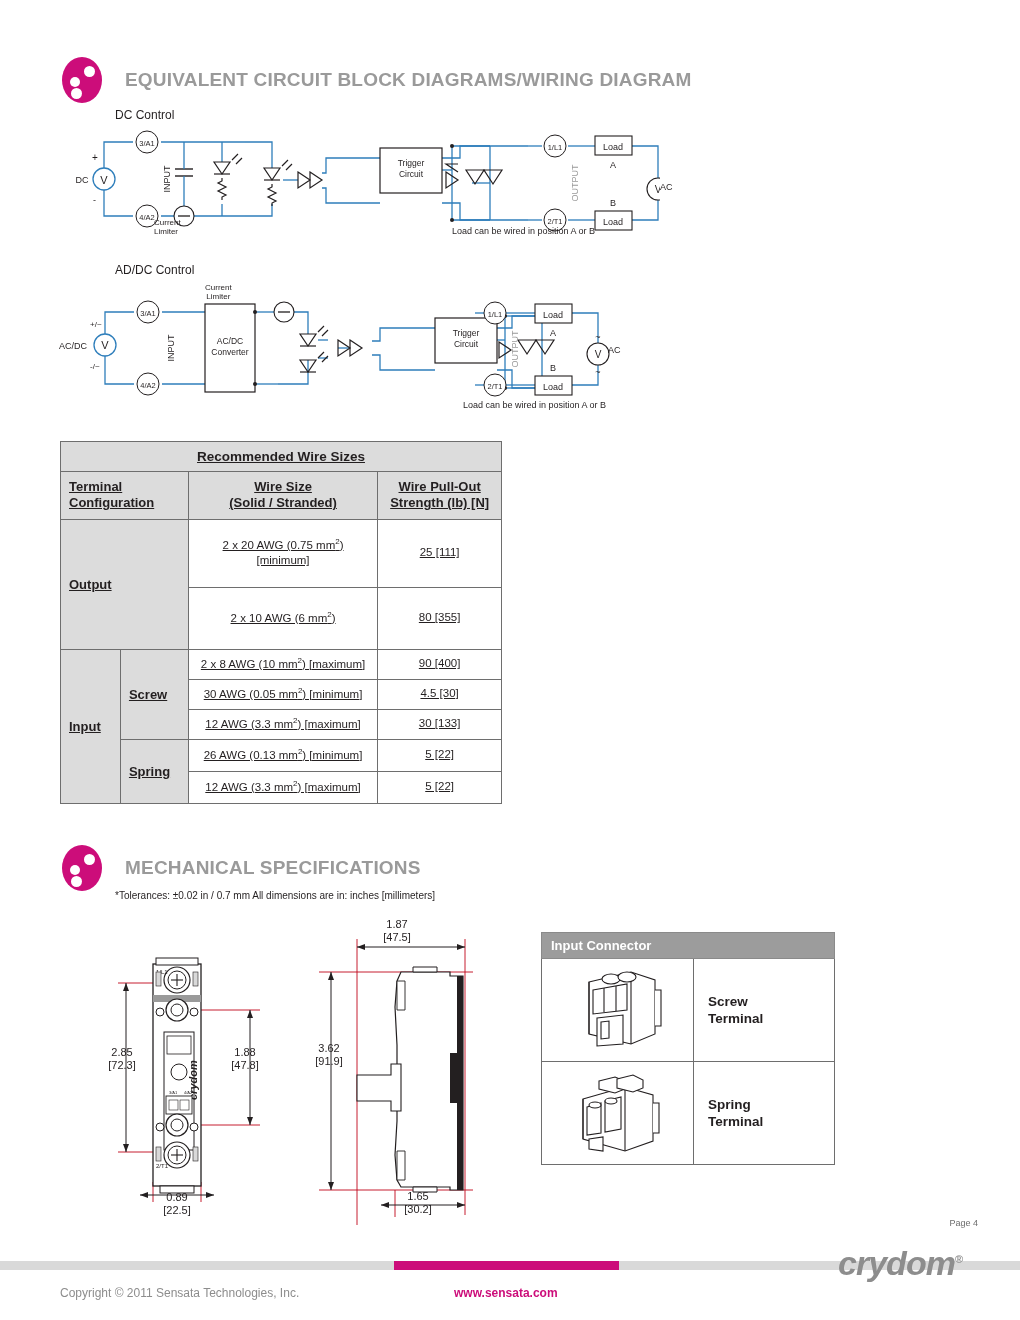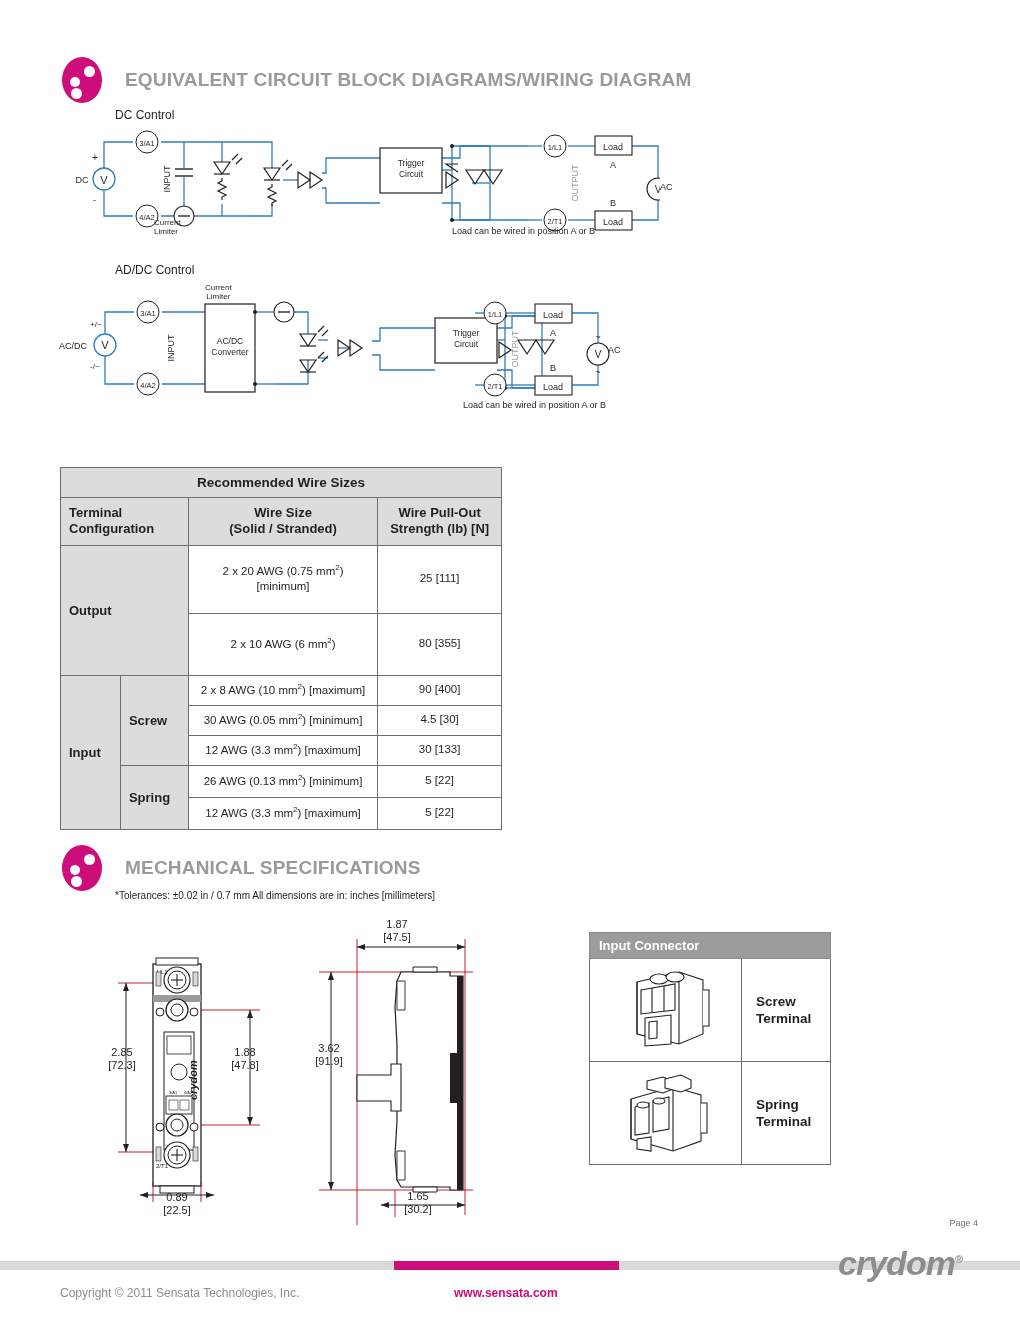--- a/index.html
+++ b/index.html
@@ -56,24 +56,25 @@
     white-space: nowrap;
   }
 
   
   .sch { position: absolute; }
   .sch svg { display: block; }
 
   
   .wire-table {
     position: absolute;
-    left: 60px; top: 467px;
+    left: 60px; top: 441px;
     width: 442px;
     border-collapse: collapse;
     font-size: 11.5px;
+    text-decoration: underline;
   }
   .wire-table th, .wire-table td {
     border: 1px solid #6e6e6e;
     padding: 4px 5px;
     text-align: center;
     vertical-align: middle;
     color: #231f20;
   }
   .wire-table th.title {
     background: #dcdcdc;
@@ -106,23 +107,22 @@
     color: #231f20;
     text-align: center;
     line-height: 1.18;
     white-space: nowrap;
   }
 
   
   .conn-table {
     position: absolute;
     left: 541px; top: 932px;
-    width: 242px;
+    width: 294px;
     border-collapse: collapse;
-    margin-left: 48px;
   }
   .conn-table th {
     background: #9c9c9c;
     color: #ffffff;
     font-size: 13px;
     font-weight: bold;
     text-align: left;
     padding: 5px 9px;
     border: 1px solid #8a8a8a;
   }

